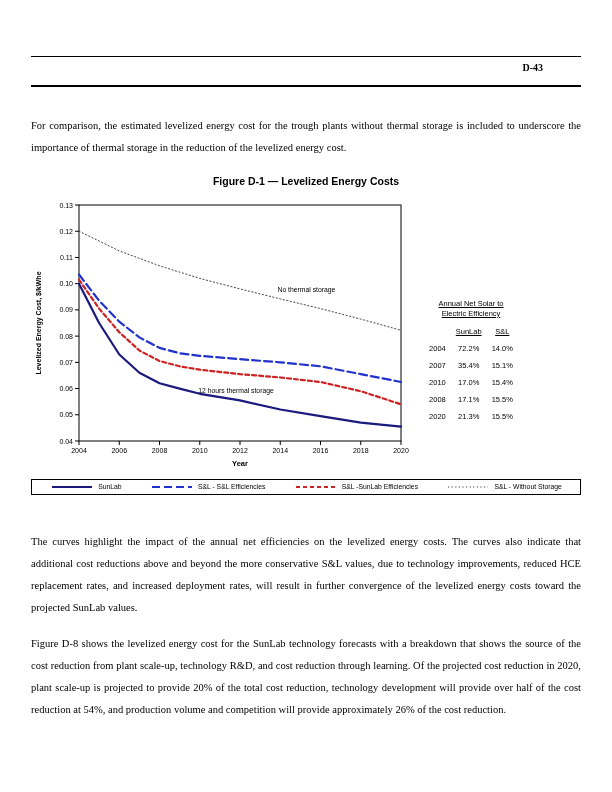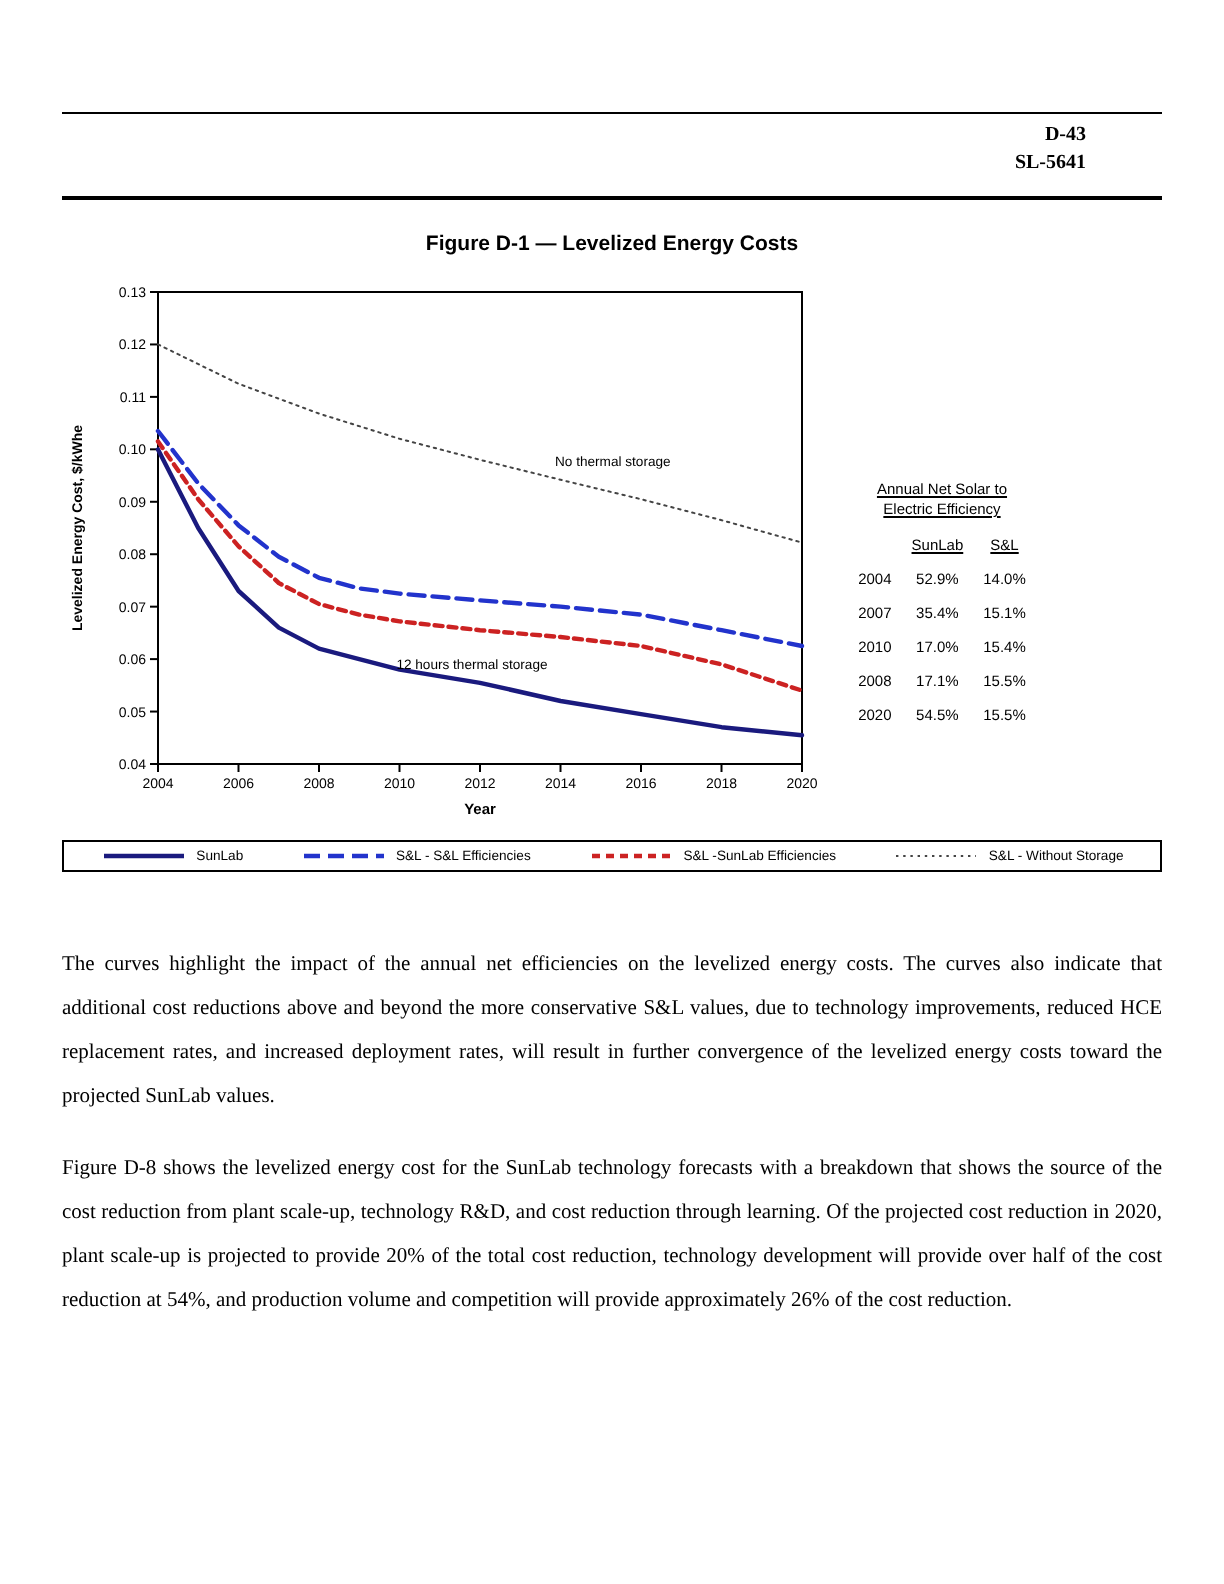--- a/index.html
+++ b/index.html
@@ -70,25 +70,25 @@
 </style>
 </head>
 <body>
 
 <div class="page">
 
   <div class="rule top"></div>
 
   <div class="header-block">
     <div>D-43</div>
-    <div>SL-5641</div>
   </div>
 
   <div class="rule mid"></div>
 
+  <p class="body-text p1">For comparison, the estimated levelized energy cost for the trough plants without thermal storage is included to underscore the importance of thermal storage in the reduction of the levelized energy cost.</p>
 
   <div class="figure">
     <div class="fig-title">Figure D-1 — Levelized Energy Costs</div>
 
     <div class="fig-row">
       <svg id="chart-svg" class="chart-svg" width="380" height="278">
           <rect x="48" y="10" width="322" height="236" fill="none" stroke="#000" stroke-width="1"></rect>
           <line x1="44" y1="246" x2="48" y2="246" stroke="#000" stroke-width="1"></line>
           <text x="42" y="248.5" text-anchor="end" font-size="7">0.04</text>
           <line x1="44" y1="219.77777777777777" x2="48" y2="219.77777777777777" stroke="#000" stroke-width="1"></line>
@@ -146,41 +146,41 @@
           <thead>
             <tr>
               <th></th>
               <th>SunLab</th>
               <th>S&amp;L</th>
             </tr>
           </thead>
           <tbody id="eff-rows">
               <tr>
                 <td>2004</td>
-                <td>52.9%</td>
+                <td>72.2%</td>
                 <td>14.0%</td>
               </tr>
               <tr>
                 <td>2007</td>
                 <td>35.4%</td>
                 <td>15.1%</td>
               </tr>
               <tr>
                 <td>2010</td>
                 <td>17.0%</td>
                 <td>15.4%</td>
               </tr>
               <tr>
                 <td>2008</td>
                 <td>17.1%</td>
                 <td>15.5%</td>
               </tr>
               <tr>
                 <td>2020</td>
-                <td>54.5%</td>
+                <td>21.3%</td>
                 <td>15.5%</td>
               </tr>
             </tbody>
         </table>
       </div>
     </div>
 
     <div class="legend" id="legend">
         <div class="legend-item">
           <svg width="44" height="8">

